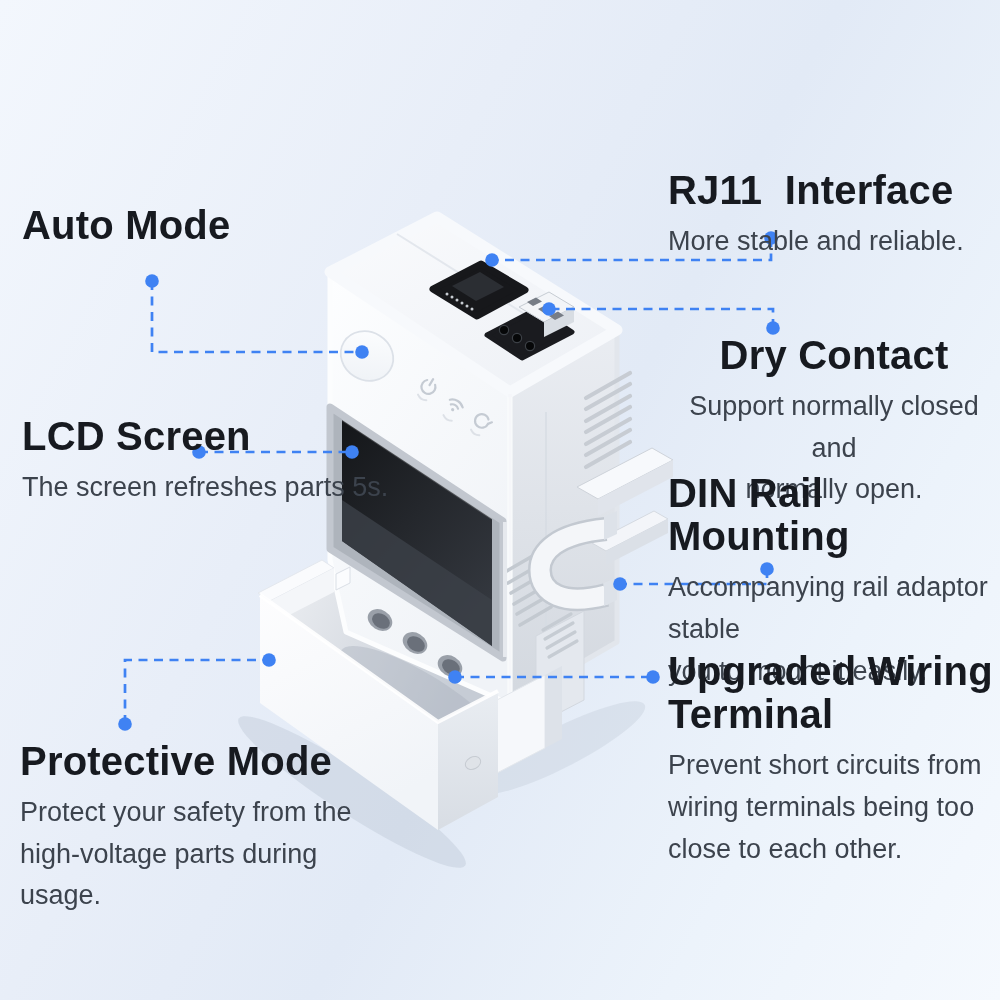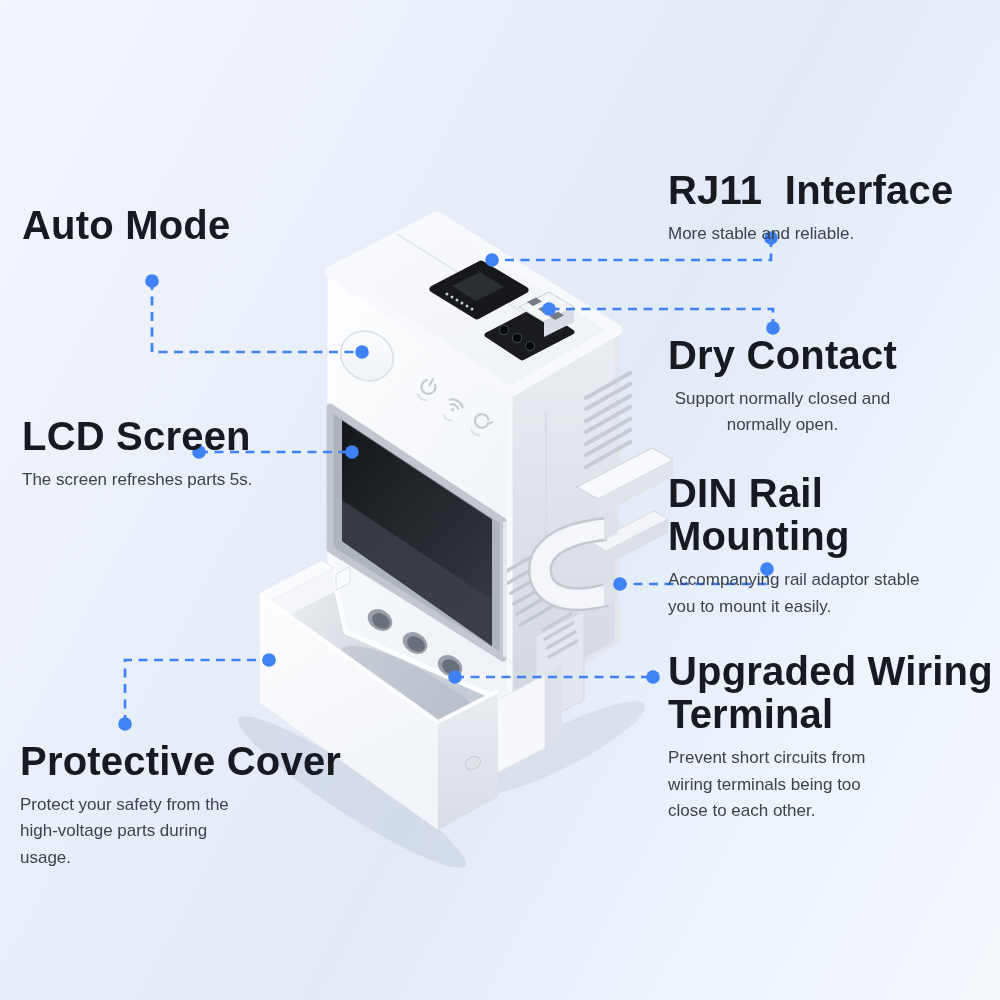--- a/index.html
+++ b/index.html
@@ -8,21 +8,21 @@
     font-family:"Liberation Sans",sans-serif;
     background:linear-gradient(118deg,#f3f7fd 0%,#e8eef8 35%,#e2eaf6 55%,#ecf3fb 78%,#f5f9fe 100%);
   }
   .scene-svg{position:absolute;left:0;top:0;width:1000px;height:1000px;}
   .callout{position:absolute;}
   .callout h2{
     margin:8px 0 9px;font-size:40px;font-weight:700;color:#171a20;
     letter-spacing:.2px;line-height:1.08;white-space:pre-wrap;
   }
   .callout p{
-    margin:0;font-size:17px;font-weight:400;color:#3c434d;
+    margin:0;font-size:27px;font-weight:400;color:#3c434d;
     line-height:1.54;white-space:pre-wrap;
   }
   .co-auto{left:22px;top:196px;}
   .co-rj11{left:668px;top:161px;}
   .co-dry{left:668px;top:326px;text-align:center;}
   .co-lcd{left:22px;top:407px;}
   .co-din{left:668px;top:464px;}
   .co-wiring{left:668px;top:642px;}
   .co-cover{left:20px;top:732px;}
 </style>
@@ -268,19 +268,19 @@
 
   <div class="callout co-wiring">
     <h2>Upgraded Wiring
 Terminal</h2>
     <p>Prevent short circuits from
 wiring terminals being too
 close to each other.</p>
   </div>
 
   <div class="callout co-cover">
-    <h2>Protective Cover</h2>
+    <h2>Protective Mode</h2>
     <p>Protect your safety from the
 high-voltage parts during
 usage.</p>
   </div>
 
 </div>
 
 </body></html>

